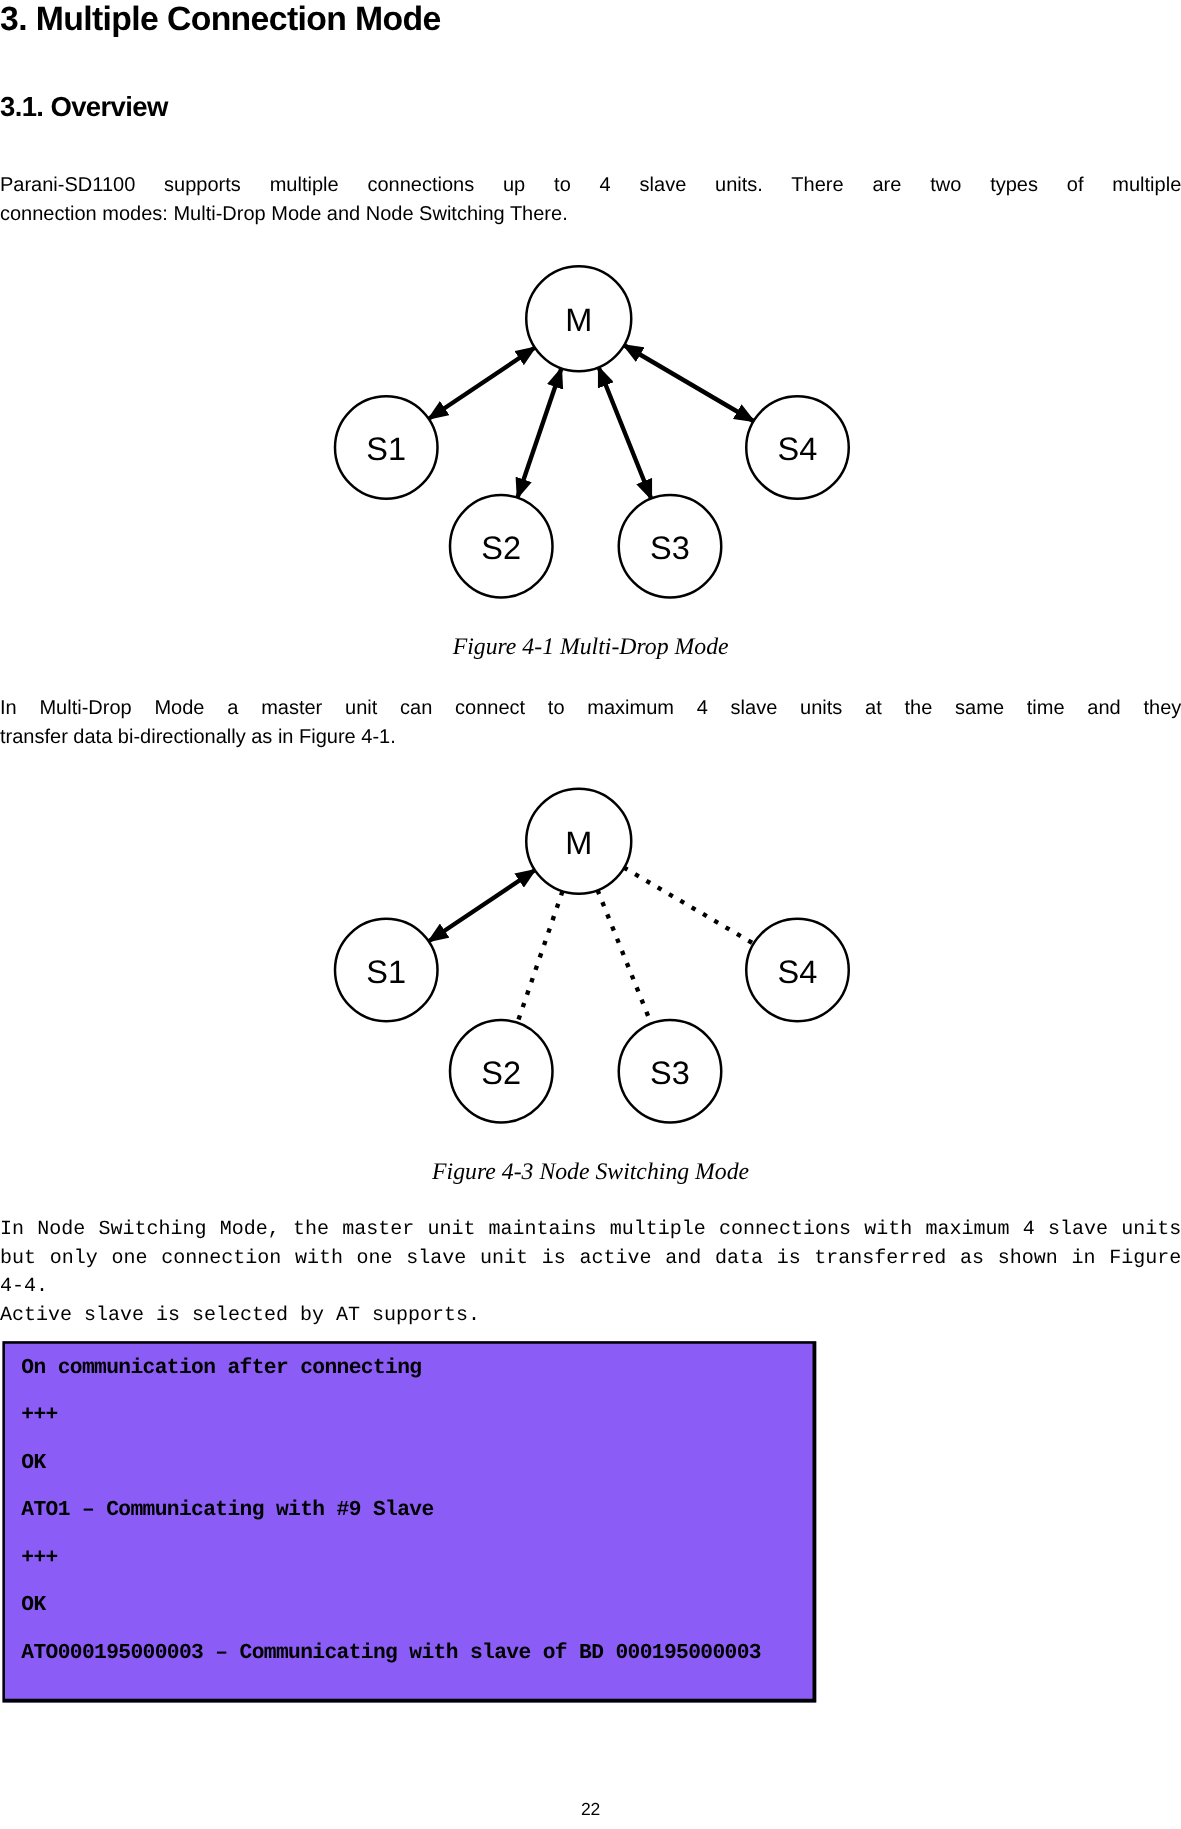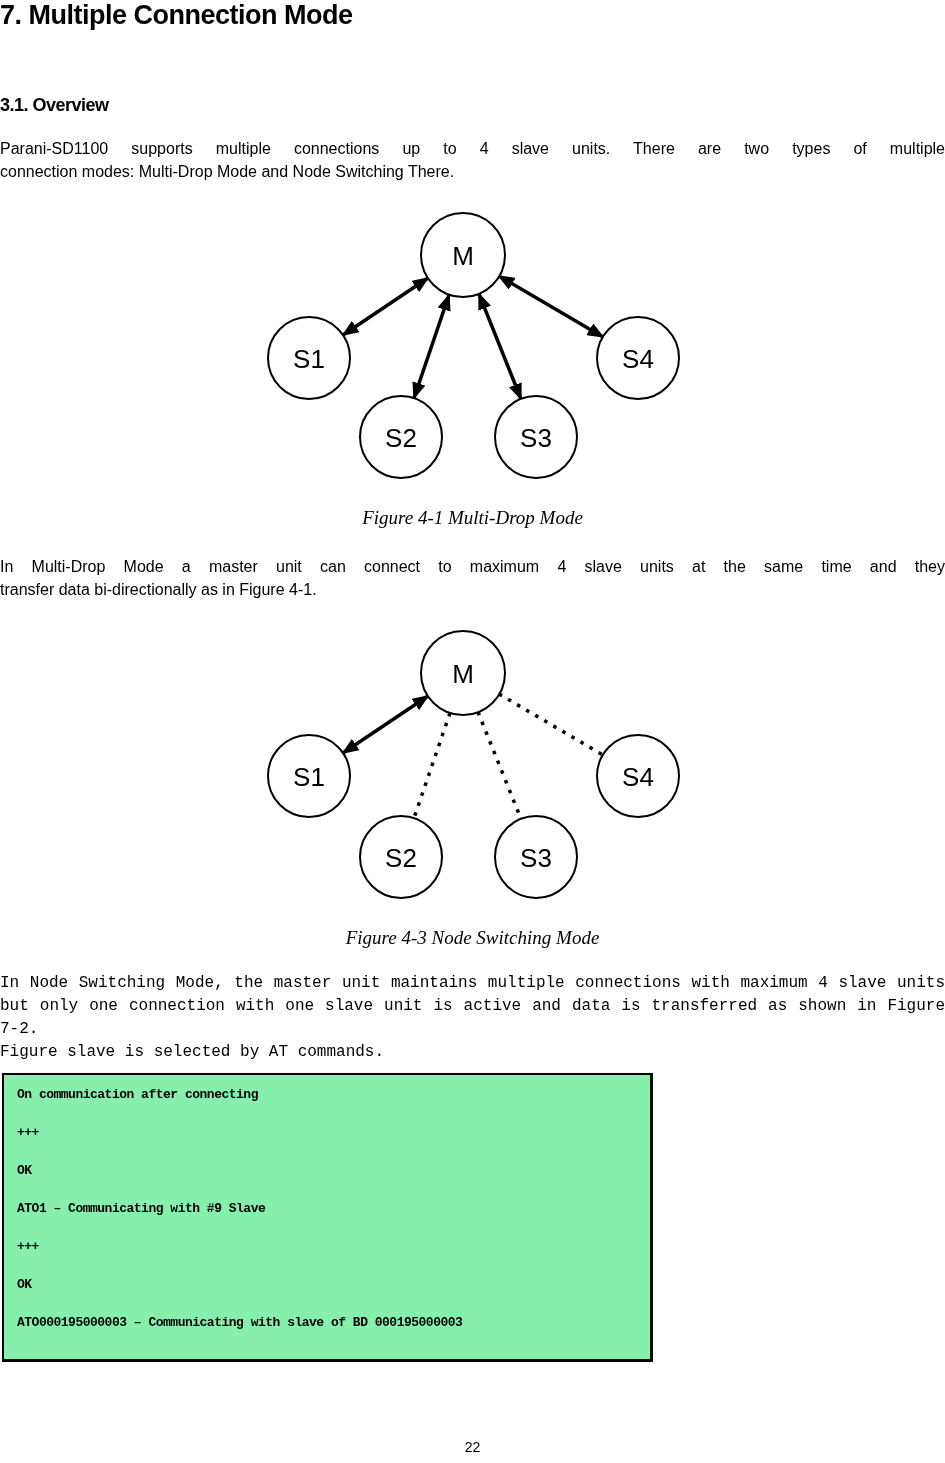--- a/index.html
+++ b/index.html
@@ -11,22 +11,22 @@
     background: #ffffff;
     color: #000000;
     font-family: "Liberation Sans", sans-serif;
     overflow: hidden;
   }
   .h1 {
     position: absolute; left: 0; top: 0; width: 945px;
     font-size: 27px; font-weight: bold; letter-spacing: -0.5px;
   }
   .h2 {
-    position: absolute; left: 0; top: 95px; width: 945px;
-    font-size: 18px; font-weight: bold; letter-spacing: -0.5px;
+    position: absolute; left: 0; top: 73px; width: 945px;
+    font-size: 22px; font-weight: bold; letter-spacing: -0.5px;
   }
   .para { position: absolute; left: 0; width: 945px; font-size: 16px; }
   .para .ln { line-height: 23px; text-align: justify; text-align-last: justify; white-space: normal; }
   .para .ln.last { text-align-last: left; }
   .p1 { top: 137px; }
   .p2 { top: 555px; }
   .p3 { top: 972px; font-family: Liberation Mono, monospace; }
   .figsvg { position: absolute; left: 0; width: 945px; height: 285px; }
   .fig1 { top: 205px; }
   .fig2 { top: 623px; }
@@ -38,39 +38,39 @@
   .cap2 { top: 926px; }
   circle.node { fill: #ffffff; stroke: #000000; stroke-width: 2; }
   text.nodelabel {
     font-family: "Liberation Sans", sans-serif; font-size: 26px; fill: #000000;
     text-anchor: middle; dominant-baseline: central;
   }
   line.solidedge { stroke: #000000; stroke-width: 3.5; }
   line.dottededge { stroke: #000000; stroke-width: 3.5; stroke-dasharray: 3.5 7; }
   .terminal {
     position: absolute; left: 2px; top: 1073px; width: 651px; height: 289px;
-    background: #86efac;
+    background: #8b5cf6;
     border: 2px solid #000000; border-right-width: 3px; border-bottom-width: 3px;
     padding: 1px 0 0 13px;
     font-family: "Liberation Mono", monospace;
-    font-size: 13px; font-weight: bold;
+    font-size: 17px; font-weight: bold;
     overflow: hidden;
   }
   .terminal .tline { line-height: 38px; white-space: pre; letter-spacing: -0.5px; }
   .pagenum {
     position: absolute; left: 0; top: 1435px; width: 945px;
     text-align: center; font-size: 14px; line-height: 24px;
   }
 </style>
 </head>
 <body>
 
 <div class="page">
 
-  <div class="h1">7. Multiple Connection Mode</div>
+  <div class="h1">3. Multiple Connection Mode</div>
   <div class="h2">3.1. Overview</div>
 
   <div class="para p1">
     <div class="ln">Parani-SD1100 supports multiple connections up to 4 slave units. There are two types of multiple</div>
     <div class="ln last">connection modes: Multi-Drop Mode and Node Switching There.</div>
   </div>
 
   <svg class="figsvg fig1" viewBox="0 0 945 285" xmlns="http://www.w3.org/2000/svg">
     <defs>
       <marker id="ah" viewBox="0 0 10 8" refX="9" refY="4" markerWidth="17" markerHeight="13.6" orient="auto-start-reverse" markerUnits="userSpaceOnUse">
@@ -119,22 +119,22 @@
     <text class="nodelabel" x="309" y="154">S1</text>
     <text class="nodelabel" x="401" y="235">S2</text>
     <text class="nodelabel" x="536" y="235">S3</text>
     <text class="nodelabel" x="638" y="154">S4</text>
   </svg>
 
   <div class="caption cap2">Figure 4-3 Node Switching Mode</div>
 
   <div class="para p3">
     <div class="ln">In Node Switching Mode, the master unit maintains multiple connections with maximum 4 slave units</div>
-    <div class="ln">but only one connection with one slave unit is active and data is transferred as shown in Figure 7-2.</div>
-    <div class="ln last">Figure slave is selected by AT commands.</div>
+    <div class="ln">but only one connection with one slave unit is active and data is transferred as shown in Figure 4-4.</div>
+    <div class="ln last">Active slave is selected by AT supports.</div>
   </div>
 
   <div class="terminal">
     <div class="tline">On communication after connecting</div>
     <div class="tline">+++</div>
     <div class="tline">OK</div>
     <div class="tline">ATO1 – Communicating with #9 Slave</div>
     <div class="tline">+++</div>
     <div class="tline">OK</div>
     <div class="tline">ATO000195000003 – Communicating with slave of BD 000195000003</div>

